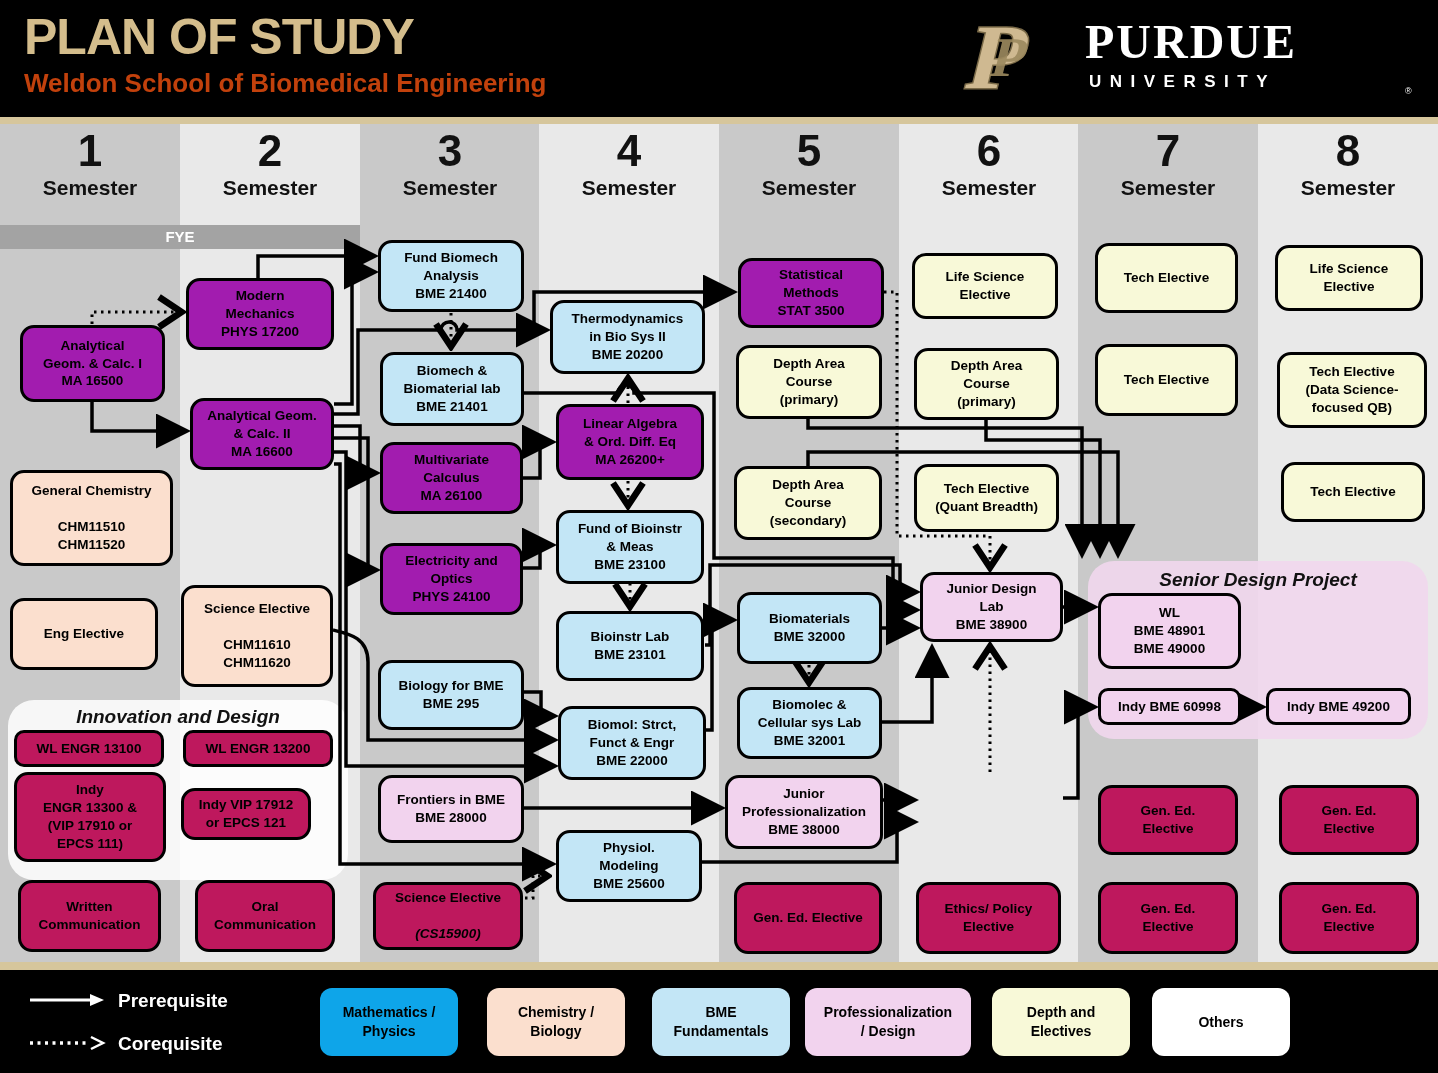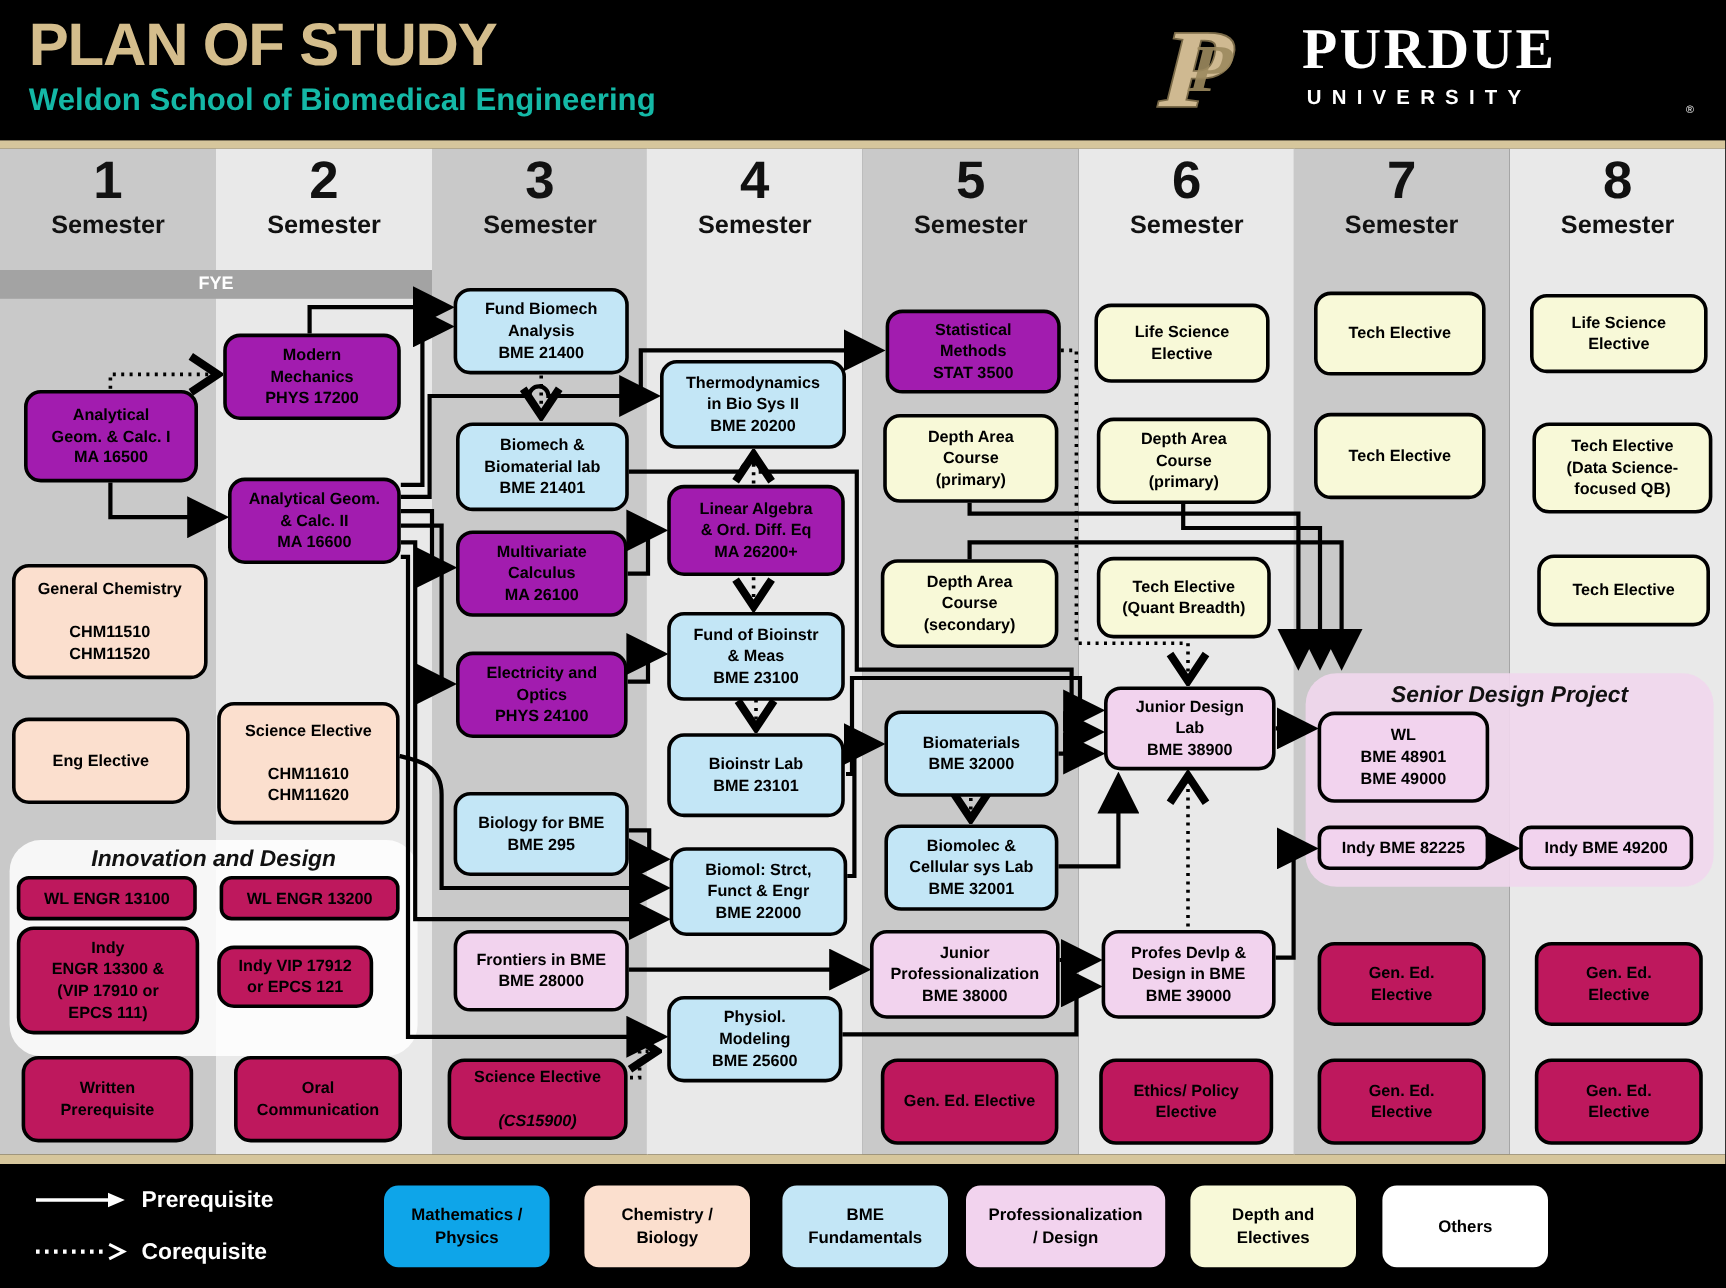--- a/index.html
+++ b/index.html
@@ -1,20 +1,20 @@
 <!DOCTYPE html>
 <html><head>
 <meta charset="utf-8">
 <style>
   html,body{margin:0;padding:0;background:#000;}
   #page{position:relative;width:1438px;height:1073px;background:#000;overflow:hidden;
         font-family:"Liberation Sans",sans-serif;}
   
   .hdr-title{position:absolute;left:24px;top:8px;color:#d4bd8c;font-size:50px;font-weight:bold;letter-spacing:-1px;}
-  .hdr-sub{position:absolute;left:24px;top:68px;color:#14b8a6;font-size:26px;font-weight:bold;}
+  .hdr-sub{position:absolute;left:24px;top:68px;color:#c2410c;font-size:26px;font-weight:bold;}
   .logo-wrap{position:absolute;left:950px;top:10px;width:470px;height:100px;}
   .logo-p{position:absolute;left:10px;top:2px;}
   .brand{position:absolute;left:135px;top:4px;color:#fff;font-family:"Liberation Serif",serif;
          font-weight:bold;font-size:48px;letter-spacing:2px;}
   .brand-sub{position:absolute;left:139px;top:62px;color:#fff;font-size:17px;font-weight:bold;letter-spacing:8.5px;}
   .brand-reg{position:absolute;left:455px;top:76px;color:#fff;font-size:9px;}
   .strip{position:absolute;left:0;width:1438px;background:#d6c69c;}
   
   .band{position:absolute;top:124px;height:838px;width:180px;}
   .band.odd{background:#c9c9c9;}
@@ -188,21 +188,21 @@
       <span class="bt">WL ENGR 13100</span>
     </div>
   <div class="box c-white" style="left:14px;top:772px;width:152px;height:90px">
       <span class="bt">Indy
 ENGR 13300 &amp;
 (VIP 17910 or
 EPCS 111)</span>
     </div>
   <div class="box c-white" style="left:18px;top:880px;width:143px;height:72px">
       <span class="bt">Written
-Prerequisite</span>
+Communication</span>
     </div>
 
   <div class="box c-green" style="left:186px;top:278px;width:148px;height:72px">
       <span class="bt">Modern
 Mechanics
 PHYS 17200</span>
     </div>
   <div class="box c-green" style="left:190px;top:398px;width:144px;height:72px">
       <span class="bt">Analytical Geom.
 &amp; Calc. II
@@ -333,43 +333,38 @@
     </div>
   <div class="box c-yellow" style="left:914px;top:464px;width:145px;height:68px">
       <span class="bt">Tech Elective
 (Quant Breadth)</span>
     </div>
   <div class="box c-pink" style="left:920px;top:572px;width:143px;height:70px">
       <span class="bt">Junior Design
 Lab
 BME 38900</span>
     </div>
-  <div class="box c-pink" style="left:918px;top:775px;width:145px;height:74px">
-      <span class="bt">Profes Devlp &amp;
-Design in BME
-BME 39000</span>
-    </div>
   <div class="box c-white" style="left:916px;top:882px;width:145px;height:72px">
       <span class="bt">Ethics/ Policy
 Elective</span>
     </div>
 
   <div class="box c-yellow" style="left:1095px;top:243px;width:143px;height:70px">
       <span class="bt">Tech Elective</span>
     </div>
   <div class="box c-yellow" style="left:1095px;top:344px;width:143px;height:72px">
       <span class="bt">Tech Elective</span>
     </div>
   <div class="box c-pink" style="left:1098px;top:593px;width:143px;height:76px">
       <span class="bt">WL
 BME 48901
 BME 49000</span>
     </div>
   <div class="box c-pink sm" style="left:1098px;top:688px;width:143px;height:37px">
-      <span class="bt">Indy BME 82225</span>
+      <span class="bt">Indy BME 60998</span>
     </div>
   <div class="box c-white" style="left:1098px;top:785px;width:140px;height:70px">
       <span class="bt">Gen. Ed.
 Elective</span>
     </div>
   <div class="box c-white" style="left:1098px;top:882px;width:140px;height:72px">
       <span class="bt">Gen. Ed.
 Elective</span>
     </div>
 

